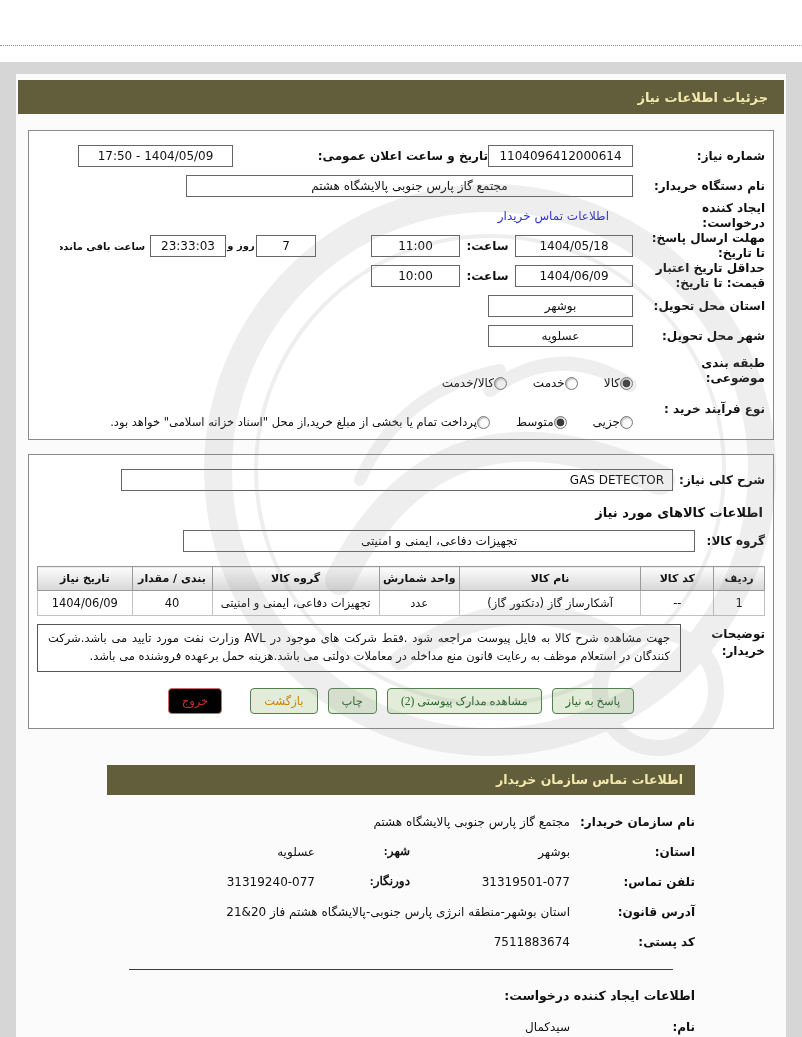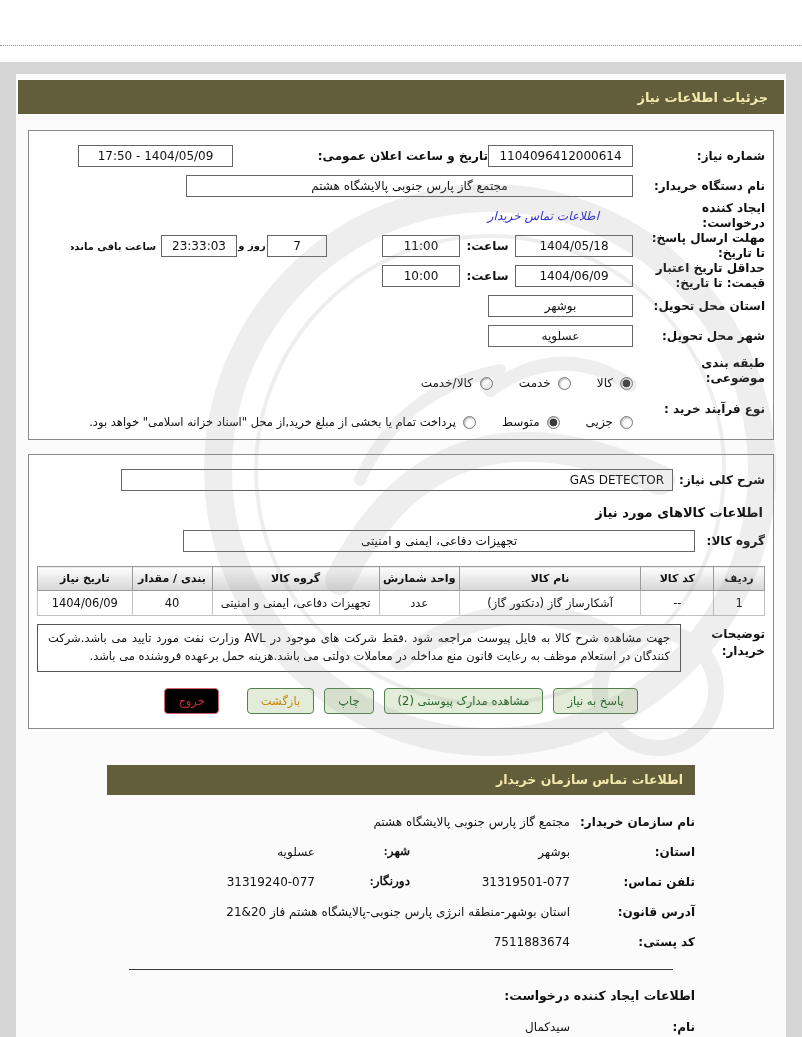--- a/index.html
+++ b/index.html
@@ -24,29 +24,29 @@
 
   .frow { display:flex; align-items:center; min-height:30px; font-size:12px; }
   .flabel { font-weight:bold; flex:none; width:132px; padding-left:6px; line-height:1.25; }
   .lbl-mid { font-weight:bold; flex:none; line-height:1.25; }
   .fbox { border:1px solid #666; background:#fff; min-height:22px; padding:0 5px; font-size:12px;
           display:flex; align-items:center; justify-content:center; flex:none; }
   .ltr { direction:ltr; unicode-bidi:isolate; }
   .start { justify-content:flex-start; }
   .w-need{width:145px} .lbl-ann{width:255px} .w-ann{width:155px}
   .w-org{width:447px} .w-req{width:395px}
-  .w-date{width:118px} .lbl-time{width:55px;text-align:center} .w-time{width:78px}
+  .w-date{width:118px} .lbl-time{width:55px;text-align:center} .w-time{width:89px}
   .sp55{width:55px;flex:none} .w-days{width:60px}
   .lbl-days{width:30px;font-size:10px;text-align:center;line-height:1.2;font-weight:bold}
   .w-rem{width:76px}
   .lbl-remaining{width:90px;font-size:10px;font-weight:bold;padding-right:5px;white-space:nowrap;overflow:hidden}
   .w-prov{width:145px}
-  .link { color:#2d2dd2; font-size:12px; margin-right:34px; cursor:pointer; white-space:nowrap;font-style:italic; }
-
-  .radio-item { display:flex; align-items:flex-end; gap:7px; margin-left:26px;margin-top:25px; }
+  .link { color:#2d2dd2; font-size:12px; margin-right:24px; cursor:pointer; white-space:nowrap; }
+
+  .radio-item { display:flex; align-items:flex-end; margin-left:26px;margin-top:25px; }
   .radio { width:13px; height:13px; border:1px solid #767676; border-radius:50%;
            background:#fdfdfd; box-shadow:inset 1px 1px 2px rgba(0,0,0,.3); flex:none; }
   .radio.on { background:radial-gradient(circle,#3a3a3a 0 3.5px,#fdfdfd 4.2px); }
   .opt-long { font-size:11.5px; }
 
   .desc-label{width:92px} .desc-box{width:552px; padding:0 8px;}
   .items-heading { font-weight:bold; font-size:13px; margin:10px 2px 6px; }
   .group-label{width:70px} .group-box{width:512px}
 
   table.items { width:100%; border-collapse:collapse; margin:10px 0 8px; font-size:11.5px; }
@@ -54,21 +54,21 @@
                    font-size:11px; padding:5px 2px; font-weight:bold; }
   table.items td { border:1px solid #c2c2c2; padding:5px 2px; text-align:center; background:#fff; }
 
   .remarks-row { display:flex; align-items:stretch; margin-top:4px; }
   .remarks-label { font-weight:bold; width:84px; flex:none; font-size:12px; line-height:1.4; padding-top:2px; }
   .remarks-box { flex:1; border:1px solid #555; padding:5px 10px; font-size:11.5px; line-height:1.55; text-align:justify; }
 
   .btnrow { display:flex; justify-content:center; align-items:center; gap:10px; margin:16px 0 4px; }
   .btn { border-radius:4px; padding:5px 13px; font-size:11.5px; cursor:pointer;
          font-family:inherit; white-space:nowrap; }
-  .btn-primary { background:#e2ecd8; border:1px solid #54804f; color:#27662a; }
+  .btn-primary { background:#e2ecd8; border:1px solid #54804f; color:#27662a;font-family:Liberation Serif, serif; }
   .btn-back { background:#e2ecd8; border:1px solid #54804f; color:#c8860a; margin-left:18px; }
   .btn-exit { background:#000000; border:1px solid #d06a6a; color:#c03030; }
 
   .contact-wrap { width:588px; margin:12px auto 0; font-size:12px; }
   .crow { display:flex; align-items:center; min-height:30px; }
   .cl { font-weight:bold; width:125px; flex:none; }
   .cv { width:160px; flex:none; text-align:right; }
   .cv-wide { flex:1; text-align:right; }
   .cl2 { font-weight:bold; width:95px; flex:none; text-align:right;font-family:Liberation Serif, serif; }
   .cv2 { width:150px; flex:none; text-align:right; }

